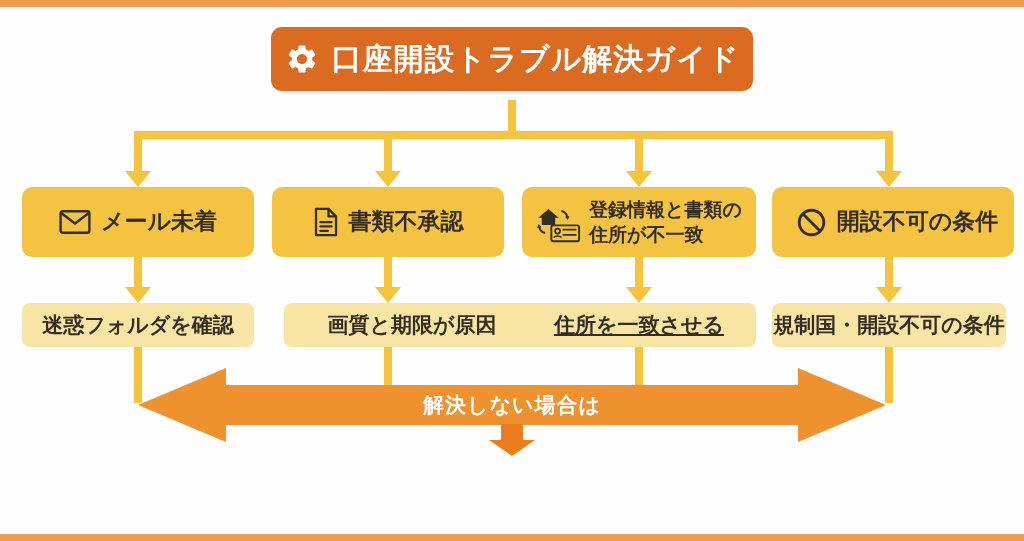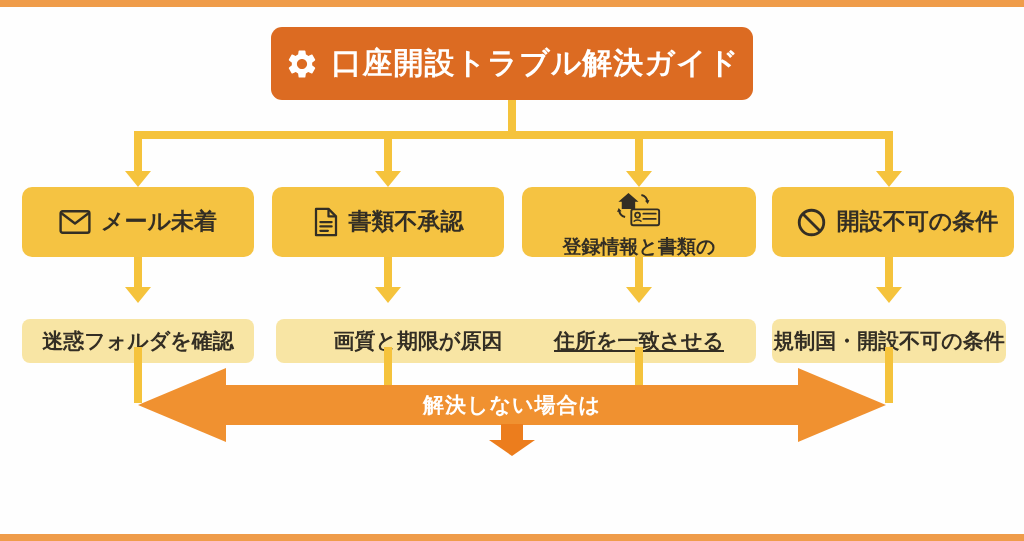--- a/index.html
+++ b/index.html
@@ -7,21 +7,21 @@
   .canvas{
     position:relative;width:1024px;height:541px;overflow:hidden;
     background:var(--background,#FEFEFE);
     font-family:"DejaVu Sans","Liberation Sans",sans-serif;
     font-weight:bold;color:var(--text-dark,#332E24);
   }
   .edge-bar{position:absolute;left:0;width:1024px;height:7px;background:var(--edge-bar,#EF9C4A);}
   .edge-bar.top{top:0;} .edge-bar.bottom{bottom:0;}
 
   .header-box{
-    position:absolute;left:271px;top:27px;width:482px;height:73px;
+    position:absolute;left:271px;top:27px;width:482px;height:64px;
     background:var(--header-bg,#DC6B22);border-radius:11px;
     display:flex;align-items:center;justify-content:center;gap:13px;
     color:var(--text-light,#fff);font-size:30px;letter-spacing:1px;
   }
 
   .yline{position:absolute;background:var(--connector,#F5C33C);}
   .tri-down{position:absolute;width:0;height:0;
     border-left:13px solid transparent;border-right:13px solid transparent;
     border-top:16px solid var(--connector,#F5C33C);}
 
@@ -32,21 +32,20 @@
     font-size:23px;
   }
   .problem-box .lines{display:flex;flex-direction:column;align-items:flex-start;line-height:1.3;}
   .problem-box.two-line{font-size:19px;gap:7px;}
 
   .solution-box{
     position:absolute;top:303px;height:44px;
     background:var(--solution-bg,#F8E5A4);border-radius:8px;
     display:flex;align-items:center;justify-content:center;
     font-size:21px;
-    margin-top:16px;
   }
 
   .big-arrow{position:absolute;left:138px;top:368px;width:748px;height:74px;z-index:2;}
   .big-arrow .body{position:absolute;left:86px;right:86px;top:17px;height:40px;background:var(--big-arrow,#F09130);}
   .big-arrow .head{position:absolute;top:0;width:0;height:0;
     border-top:37px solid transparent;border-bottom:37px solid transparent;}
   .big-arrow .head.left{left:0;border-right:88px solid var(--big-arrow,#F09130);}
   .big-arrow .head.right{right:0;border-left:88px solid var(--big-arrow,#F09130);}
   .big-arrow .label{position:absolute;inset:0;display:flex;align-items:center;justify-content:center;
     color:var(--text-light,#fff);font-size:21px;letter-spacing:1px;}
@@ -107,33 +106,34 @@
       <path d="M2 1.5 h10 l6 6 v15 h-16 z"></path>
       <path d="M12 1.5 v6 h6"></path>
       <path d="M5.5 12 h9 M5.5 15.5 h9 M5.5 19 h6" stroke-linecap="round"></path>
     </svg>
     <span class="lines">
       <span>書類不承認</span>
       <span></span>
     </span>
   </div>
 
-  <div class="problem-box two-line" style="left:522px;width:234px;flex-direction:column;">
+  <div class="problem-box two-line" style="left:522px;width:234px;">
     <svg width="46" height="42" viewBox="0 0 48 42" fill="none">
       <path d="M2.5 16.5 L13 7.5 L23.5 16.5 H20 V24 H6 V16.5 Z" fill="#332E24"></path>
       <path d="M26.5 9.5 c4.5 1 6 4.2 6.2 7.2" stroke="#332E24" stroke-width="2"></path>
       <polygon points="30.2,15.6 33.2,19 34.9,14.8" fill="#332E24"></polygon>
       <path d="M9.5 32.5 c-4.5 -1 -6 -4.2 -6.2 -7.2" stroke="#332E24" stroke-width="2"></path>
       <polygon points="5.8,26.4 2.8,23 1.1,27.2" fill="#332E24"></polygon>
       <rect x="16" y="24.5" width="29" height="16.5" rx="2" stroke="#332E24" stroke-width="2"></rect>
       <circle cx="22.5" cy="30.5" r="2.6" stroke="#332E24" stroke-width="1.8"></circle>
       <path d="M19 36.8 c1 -1.6 6 -1.6 7 0 M28.5 29 h13 M28.5 34.5 h13" stroke="#332E24" stroke-width="1.8" stroke-linecap="round"></path>
     </svg>
     <span class="lines">
       <span>登録情報と書類の</span>
+      <span>住所が不一致</span>
     </span>
   </div>
 
   <div class="problem-box" style="left:772px;width:234px;padding-left:8px;">
     <svg width="31" height="31" viewBox="0 0 24 24" fill="none" stroke="#332E24" stroke-width="2.2">
       <circle cx="12" cy="12" r="9.5"></circle>
       <path d="M5.4 5.4 L18.6 18.6"></path>
     </svg>
     <span class="lines">
       <span>開設不可の条件</span>
@@ -146,21 +146,21 @@
   <div class="yline" style="left:384px;top:257px;width:8px;height:30px;"></div>
   <div class="tri-down" style="left:375px;top:287px;"></div>
   <div class="yline" style="left:635px;top:257px;width:8px;height:30px;"></div>
   <div class="tri-down" style="left:626px;top:287px;"></div>
   <div class="yline" style="left:885px;top:257px;width:8px;height:30px;"></div>
   <div class="tri-down" style="left:876px;top:287px;"></div>
 
   <div class="solution-box" style="left:22px;width:232px;">
     <span>迷惑フォルダを確認</span>
   </div>
-  <div class="solution-box" style="left:276px;width:256px;padding-left:14px;">
+  <div class="solution-box" style="left:284px;width:256px;">
     <span>画質と期限が原因</span>
   </div>
   <div class="solution-box" style="left:522px;width:234px;text-decoration:underline;">
     <span>住所を一致させる</span>
   </div>
   <div class="solution-box" style="left:772px;width:234px;">
     <span>規制国・開設不可の条件</span>
   </div>
 
   <div class="yline" style="left:134px;top:347px;width:8px;height:56px;z-index:1;"></div>

